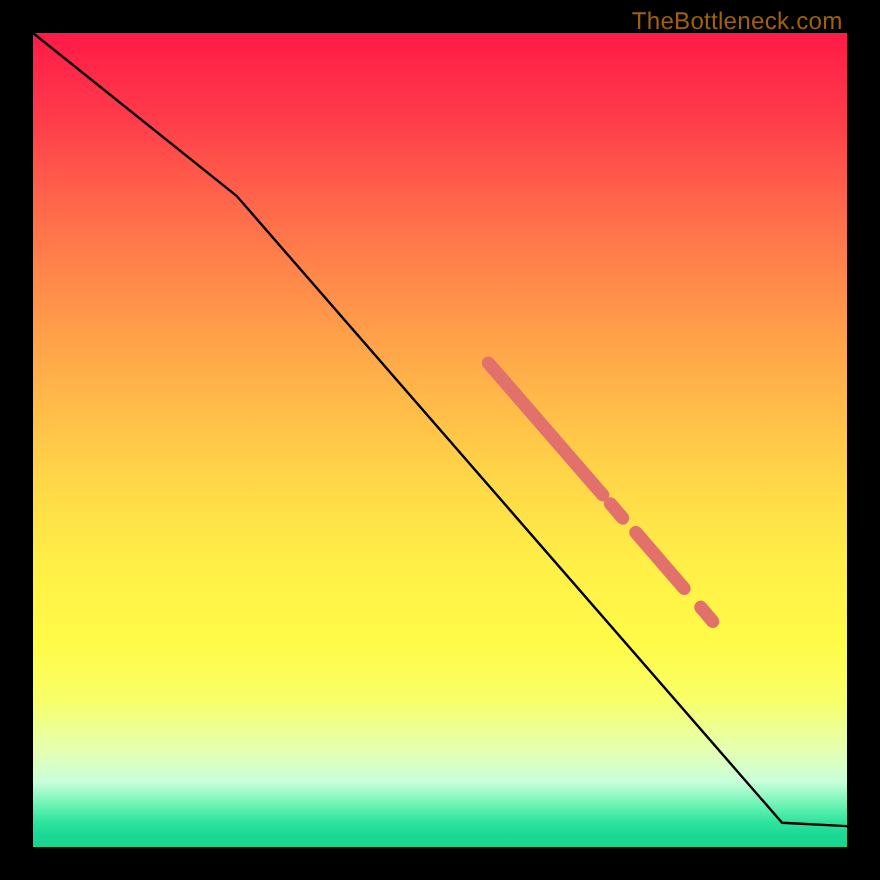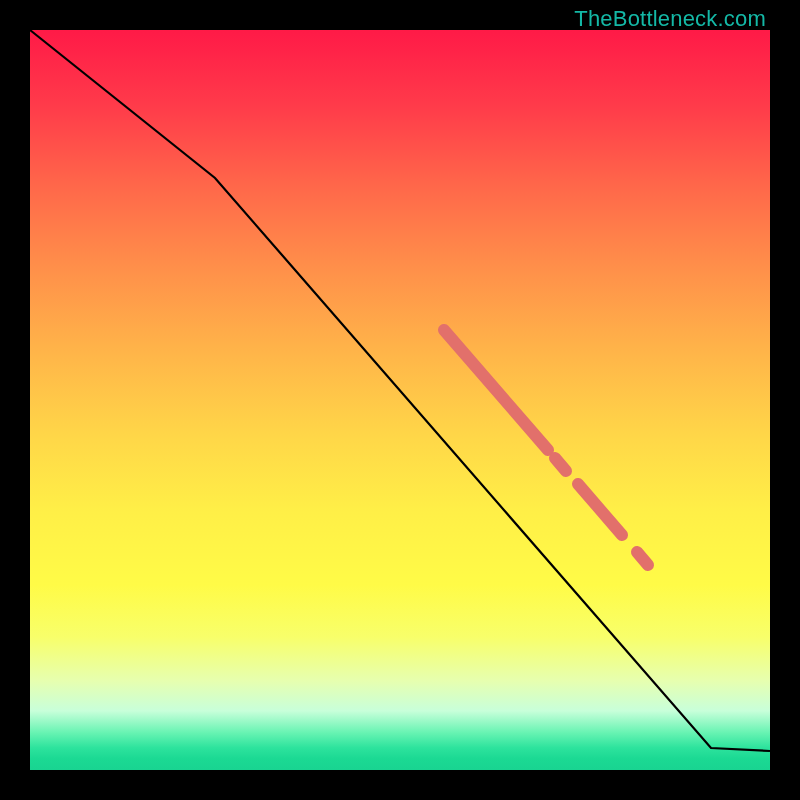--- a/index.html
+++ b/index.html
@@ -37,21 +37,21 @@
       #66f3b2 95%,
       #2de39d 97%,
       #1bd993 98.5%,
       #19d491 100%
     );
   }
   .watermark {
     position: absolute;
     top: 6px;
     right: 34px;
-    color: #14b8a6;
+    color: #a16207;
     font-size: 22px;
     font-weight: 400;
     letter-spacing: 0.2px;
     user-select: none;
   }
   svg.curve {
     position: absolute;
     left: 0;
     top: 0;
     width: 740px;

